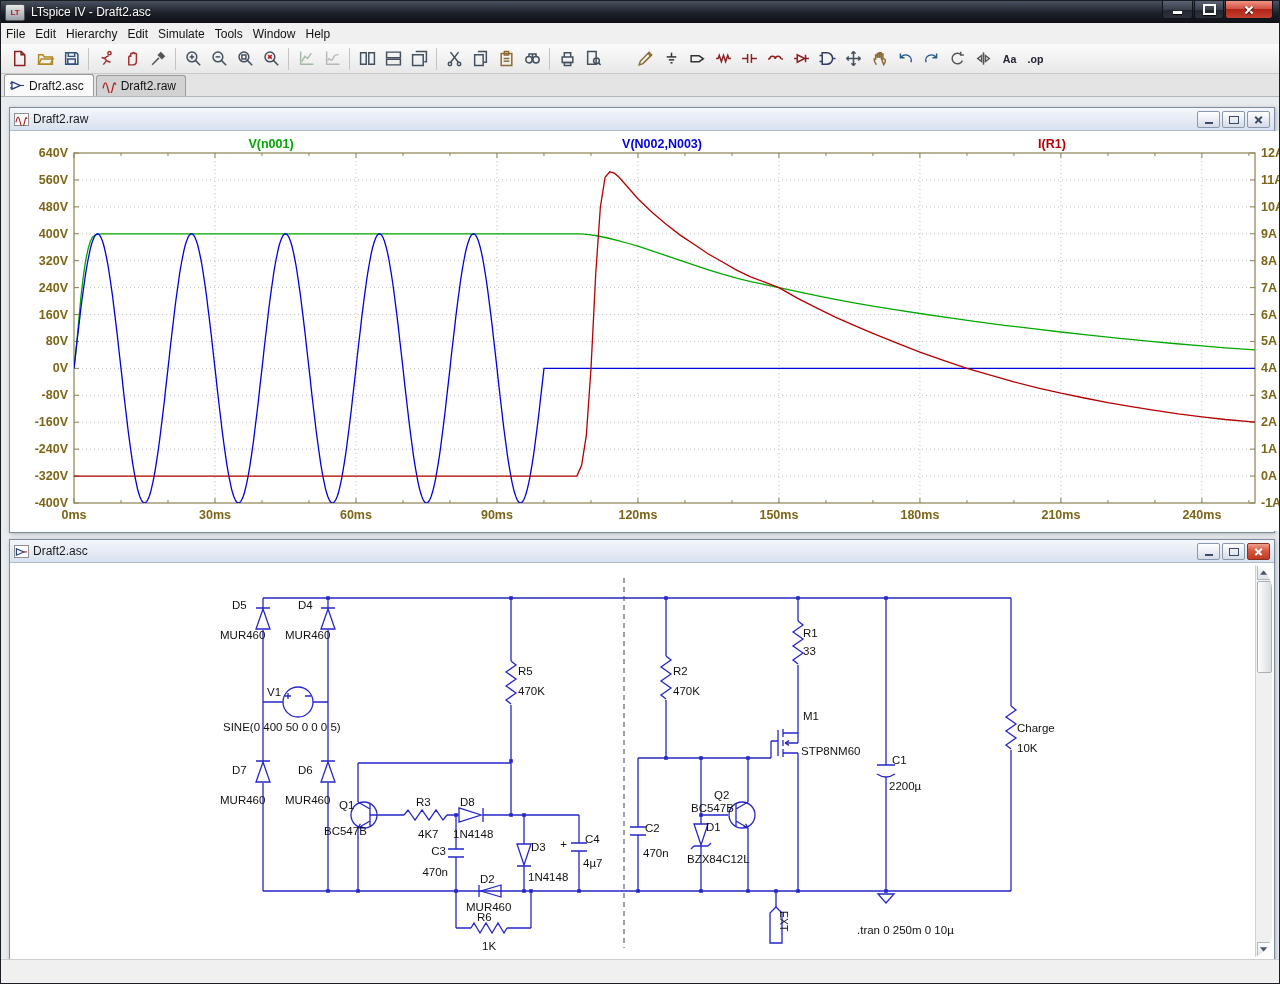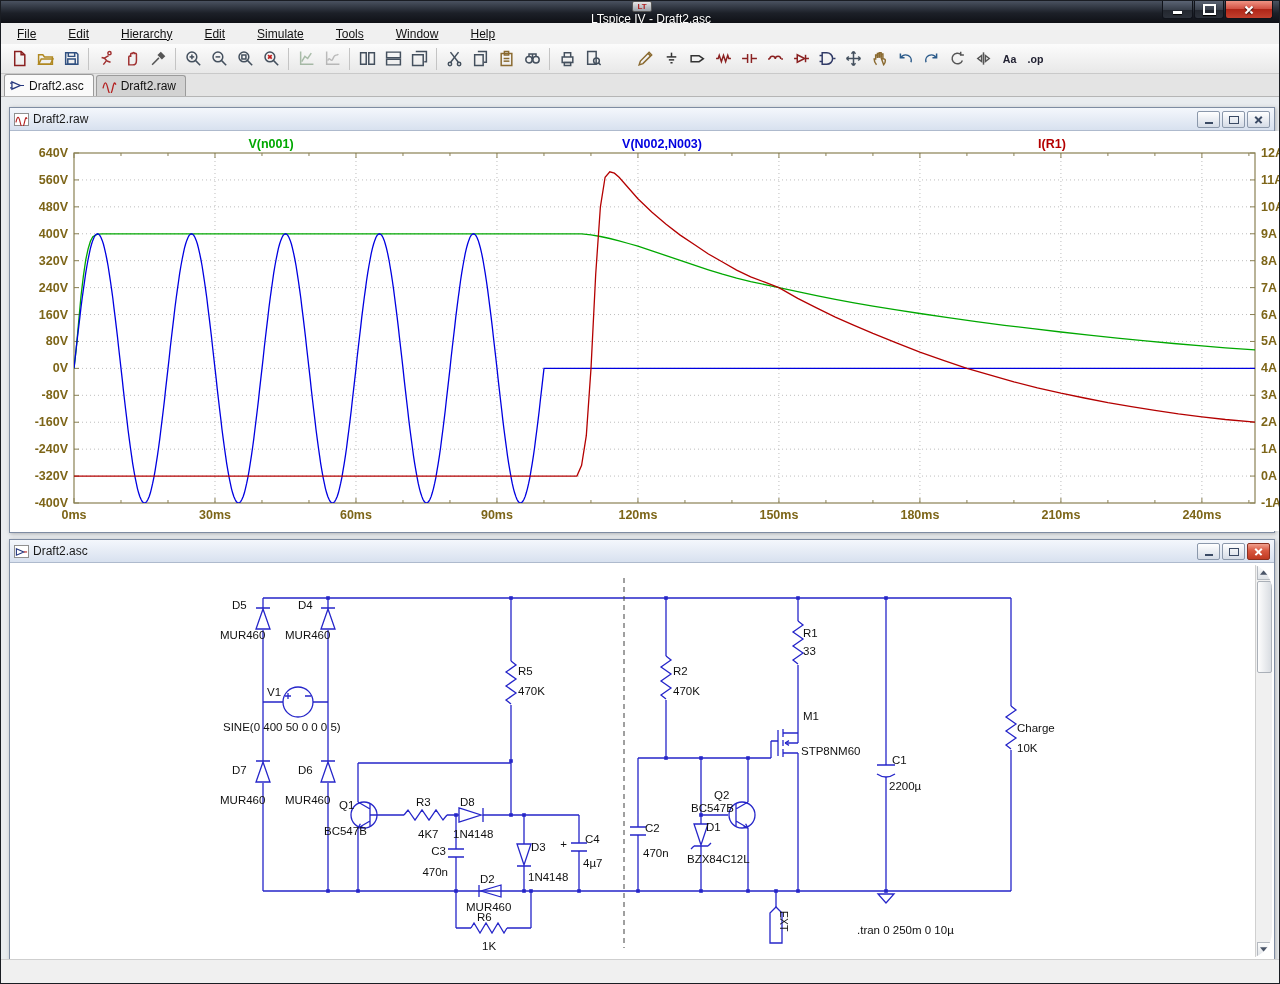--- a/index.html
+++ b/index.html
@@ -1,41 +1,41 @@
 <!DOCTYPE html>
 <html><head>
 <meta charset="utf-8">
 <style>
   html,body{margin:0;padding:0;background:#333;}
   #app{position:relative;width:1280px;height:984px;background:#e9ecef;overflow:hidden;
        font-family:"Liberation Sans",sans-serif;font-size:12px;color:#111;
        border:1px solid #1a1d23;box-sizing:border-box;}
   
   .titlebar{position:absolute;left:0;top:0;width:100%;height:22px;
-    background:linear-gradient(#4a5260,#1c2028 55%,#0f1116);display:flex;align-items:center;flex-direction:column;}
-  .titlebar .title-text{color:#fff;font-size:12px;margin-left:22px;text-shadow:0 1px 2px #000;text-align:right;}
+    background:linear-gradient(#4a5260,#1c2028 55%,#0f1116);display:flex;align-items:center;}
+  .titlebar .title-text{color:#fff;font-size:12px;margin-left:6px;text-shadow:0 1px 2px #000;text-align:right;}
   .app-icon{width:18px;height:15px;margin-left:4px;background:linear-gradient(#e8e8e8,#9aa0a8);
     border:1px solid #555;border-radius:2px;display:flex;align-items:center;justify-content:center;
     font-size:8px;font-weight:bold;color:#b02020;}
   .win-controls{position:absolute;right:6px;top:0;display:flex;}
   .wbtn{height:17px;border:1px solid #10131a;border-top:none;display:flex;align-items:center;justify-content:center;
     background:linear-gradient(#5b6views 0,#39404c 50%,#23272f 52%,#2c313a);
     background:linear-gradient(#5b6474,#39404c 50%,#23272f 52%,#2c313a);
     border-radius:0 0 3px 3px;margin-left:1px;}
   .wbtn.min{width:29px}.wbtn.max{width:28px}
   .wbtn.close{width:46px;background:linear-gradient(#f09384,#d35244 45%,#b02618 50%,#c4402e);}
   .glyph-min{width:9px;height:3px;background:#fff;box-shadow:0 1px 1px #000;margin-top:6px;}
   .glyph-max{width:9px;height:7px;border:2px solid #fff;box-shadow:0 1px 1px #000;}
   .glyph-x{position:relative;width:12px;height:12px;}
   .glyph-x::before,.glyph-x::after{content:"";position:absolute;left:1px;top:5px;width:10px;height:2px;background:#fff;box-shadow:0 1px 1px rgba(0,0,0,.6);}
   .glyph-x::before{transform:rotate(45deg);} .glyph-x::after{transform:rotate(-45deg);}
   
   .menubar{position:absolute;left:0;top:22px;width:100%;height:21px;background:#f0f0f0;
     border-bottom:1px solid #d8d8d8;display:flex;align-items:center;}
-  .menu-item{padding:2px 16px;cursor:default;text-decoration:underline;}
+  .menu-item{padding:2px 5px;cursor:default;}
   
   .toolbar{position:absolute;left:0;top:43px;width:100%;height:30px;
     background:linear-gradient(#fcfcfc,#e8e8e8);border-bottom:1px solid #c9c9c9;
     display:flex;align-items:center;padding-left:5px;box-sizing:border-box;}
   .tbtn{width:24px;height:24px;display:flex;align-items:center;justify-content:center;border:1px solid transparent;border-radius:2px;}
   .tbtn svg{width:17px;height:17px;}
   .tbtn.disabled{opacity:.4;}
   .tsep{width:1px;height:22px;background:#c4c4c4;margin:0 4px;}
   .tspacer{width:26px;}
   

